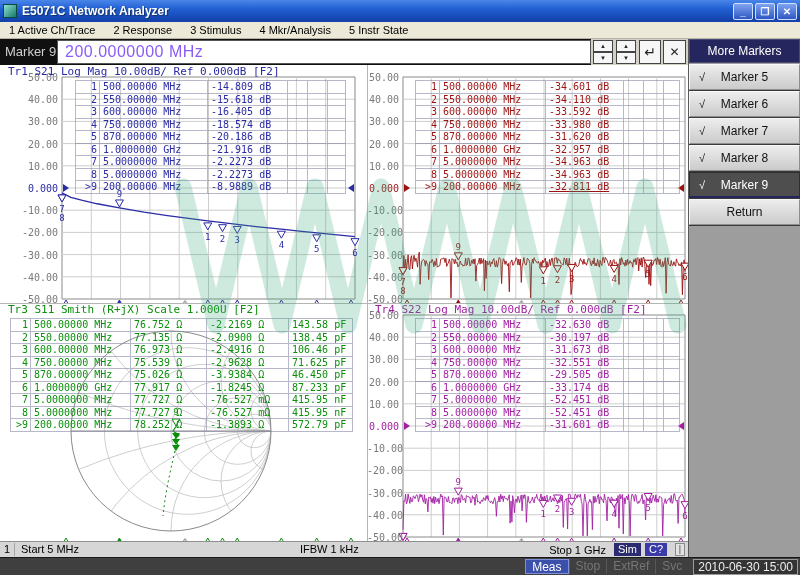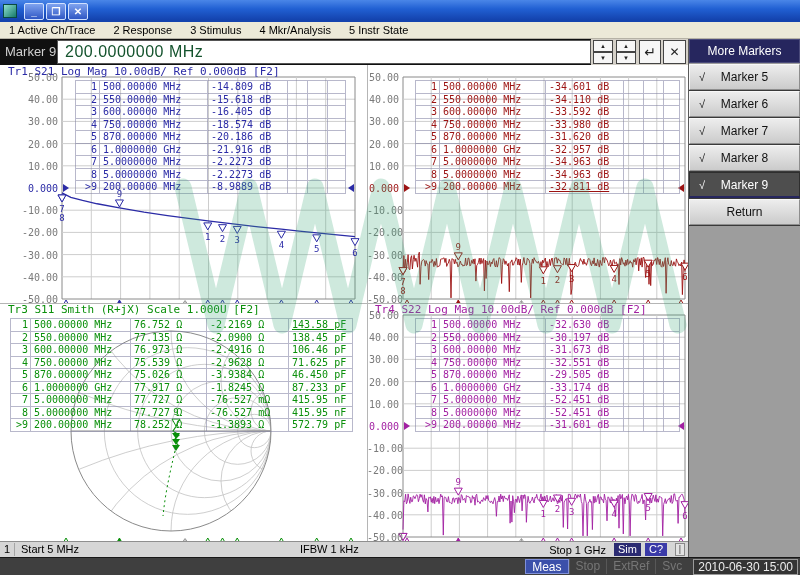--- a/index.html
+++ b/index.html
@@ -17,21 +17,21 @@
 
   
   .menubar{position:absolute;top:22px;left:0;width:800px;height:17px;background:#ece9d8;
     border-bottom:1px solid #b6b2a6;display:flex;align-items:center;font-size:11px;color:#000}
   .menubar span{padding:0 9px;white-space:nowrap}
 
   
   .entrybar{position:absolute;top:39px;left:0;width:688px;height:26px;background:#101010}
   .entry-label{position:absolute;left:0;top:0;width:57px;height:26px;background:#101010;color:#cfcfcf;
     font-size:13px;line-height:26px;padding-left:5px}
-  .entry-field{position:absolute;left:57px;top:1px;width:534px;height:24px;background:#fff;color:#14532d;
+  .entry-field{position:absolute;left:57px;top:1px;width:534px;height:24px;background:#fff;color:#8b5cf6;
     border:1px solid #555;font-size:16px;line-height:22px;padding-left:7px;letter-spacing:.5px}
   .entry-right{position:absolute;left:591px;top:0;width:97px;height:26px;background:#d4d0c8}
   .ebtn{position:absolute;background:#f6f6f6;border:1px solid #444;color:#222;text-align:center}
   .spin{top:1px;width:20px;height:12px;font-size:6px;line-height:10px}
   .spin.dn{top:13px}
   .enterbtn{left:639px;top:1px;width:22px;height:24px;font-size:14px;line-height:22px}
   .closebtn{left:663px;top:1px;width:23px;height:24px;font-size:12px;line-height:22px}
 
   
   .sidebar{position:absolute;left:688px;top:39px;width:112px;height:518px;background:#9d9d9d;border-left:1px solid #5a5a5a}
@@ -78,20 +78,21 @@
   .sb-item{color:#767676;padding:0 6px;height:15px;line-height:14px;border-left:1px solid #585858}
   .sb-item.on{background:#3b50aa;color:#fff;border:1px solid #8090d8}
   .sb-date{border:1px solid #9a9a9a;background:#343434;color:#ececec;padding:0 4px;margin:0 2px 0 5px;
     height:16px;line-height:15px;white-space:pre}
 </style>
 </head>
 <body>
 
 <div class="titlebar">
   <div class="app-icon"></div>
+  <div class="wtitle">E5071C Network Analyzer</div>
   <div id="winbtns" style="display:flex">
       <div class="winbtn">_</div>
       <div class="winbtn">❐</div>
       <div class="winbtn">✕</div>
     </div>
 </div>
 
 <div class="menubar" id="menubar">
     <span>1 Active Ch/Trace</span>
     <span>2 Response</span>
@@ -466,21 +467,21 @@
         <path d="M 347 242 L 355 242 L 351 235 Z" stroke="#0a8f0a" fill="#ffffff" stroke-width="1"></path>
         <path d="M 62 242 L 70 242 L 66 235 Z" stroke="#0a8f0a" fill="#ffffff" stroke-width="1"></path>
         <path d="M 185.06 243 L 185.06 236 M 182.56 239 L 185.06 235.5 L 187.56 239" stroke="#999" fill="none" stroke-width="1"></path>
       </svg>
       <div class="mtable" style="left: 10px; top: 15px;">
         <div class="mrow">
           <div class="mcell num" style="width: 20px; color: rgb(10, 143, 10);">1</div>
           <div class="mcell" style="width: 100px; color: rgb(10, 143, 10);">500.00000 MHz</div>
           <div class="mcell" style="width: 76px; color: rgb(10, 143, 10);">76.752 Ω</div>
           <div class="mcell" style="width: 82px; color: rgb(10, 143, 10);">-2.2169 Ω</div>
-          <div class="mcell" style="width: 64px; color: rgb(10, 143, 10); text-decoration: underline;">143.58 pF</div>
+          <div class="mcell" style="width: 64px; color: rgb(10, 143, 10);">143.58 pF</div>
         </div>
         <div class="mrow">
           <div class="mcell num" style="width: 20px; color: rgb(10, 143, 10);">2</div>
           <div class="mcell" style="width: 100px; color: rgb(10, 143, 10);">550.00000 MHz</div>
           <div class="mcell" style="width: 76px; color: rgb(10, 143, 10);">77.135 Ω</div>
           <div class="mcell" style="width: 82px; color: rgb(10, 143, 10);">-2.0900 Ω</div>
           <div class="mcell" style="width: 64px; color: rgb(10, 143, 10);">138.45 pF</div>
         </div>
         <div class="mrow">
           <div class="mcell num" style="width: 20px; color: rgb(10, 143, 10);">3</div>

